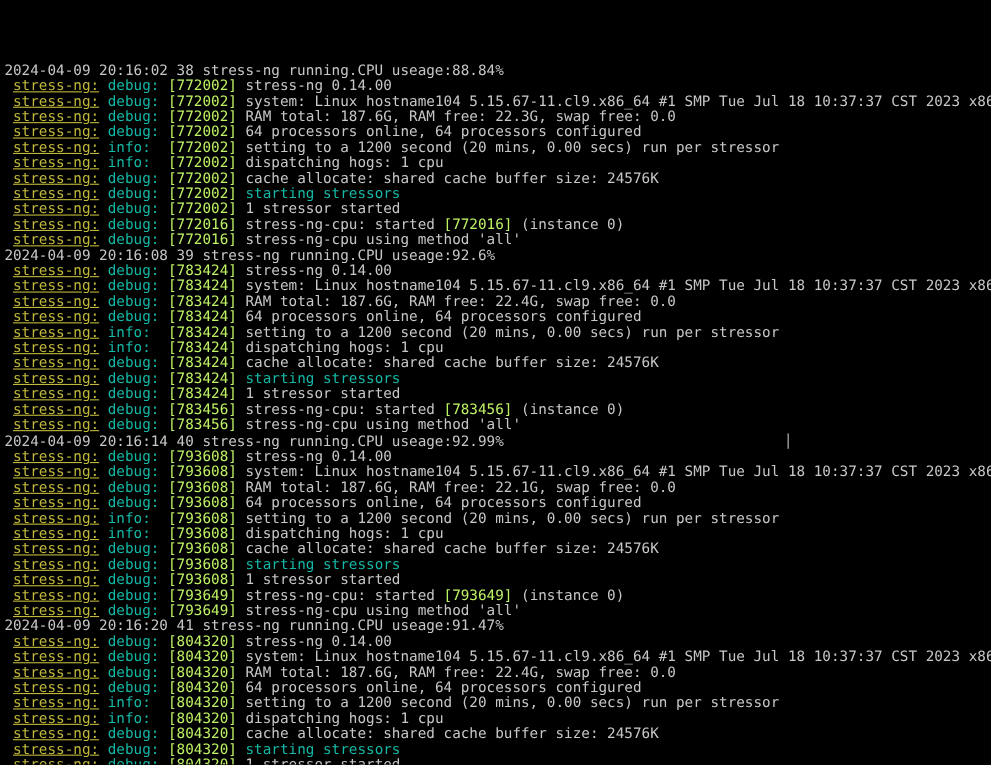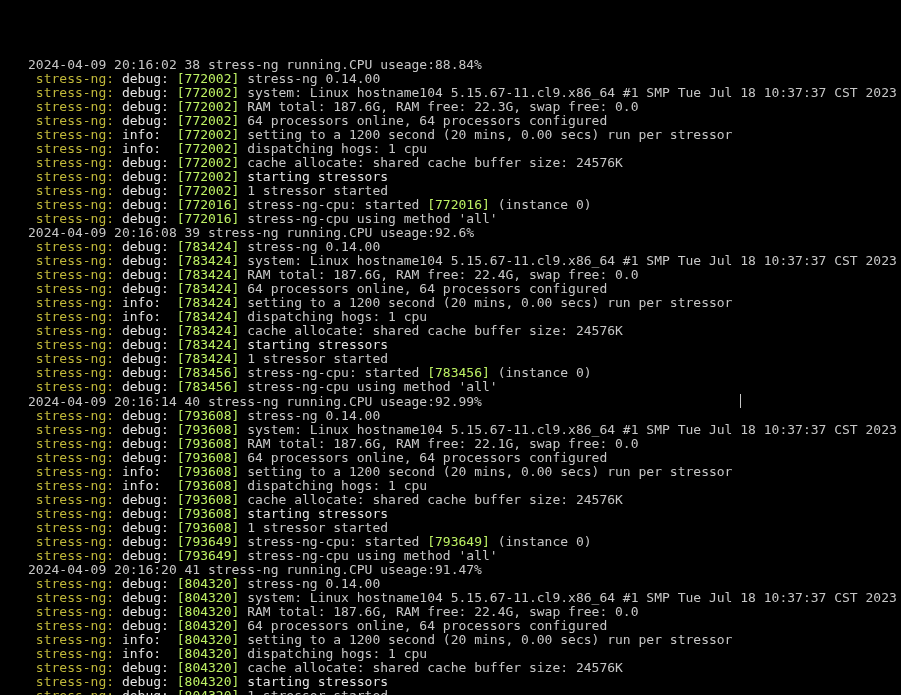--- a/index.html
+++ b/index.html
@@ -8,24 +8,24 @@
     font-size:13px;
     line-height:14px;
     color:#c7c7c7;
     white-space:pre;
     padding:2px 4px;
     width:901px;
     height:695px;
     overflow:hidden;
     box-sizing:border-box;
   }
-  .row{display:block;margin-left:24px;}
+  .row{display:block;}
   .p{color:#c7c7c7;}         
-  .y{color:#c0b83a;}         
-  .g{color:#e5e5e5;}         
+  .y{color:#c0b83a;text-decoration:underline;}         
+  .g{color:#14b8a6;}         
   .t{color:#bef264;}         
   .cursor{
     display:inline-block;
     width:1px;
     height:14px;
     background:#c7c7c7;
     position:relative;
     vertical-align:text-top;
   }
 </style>

